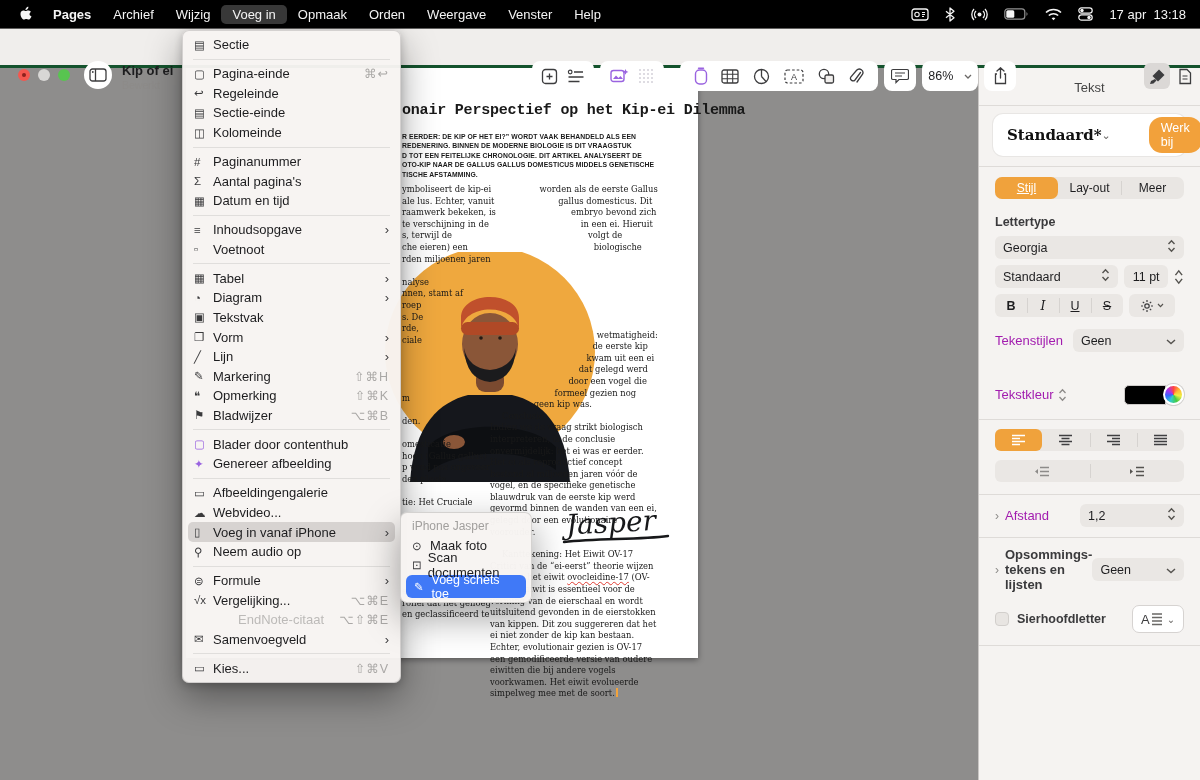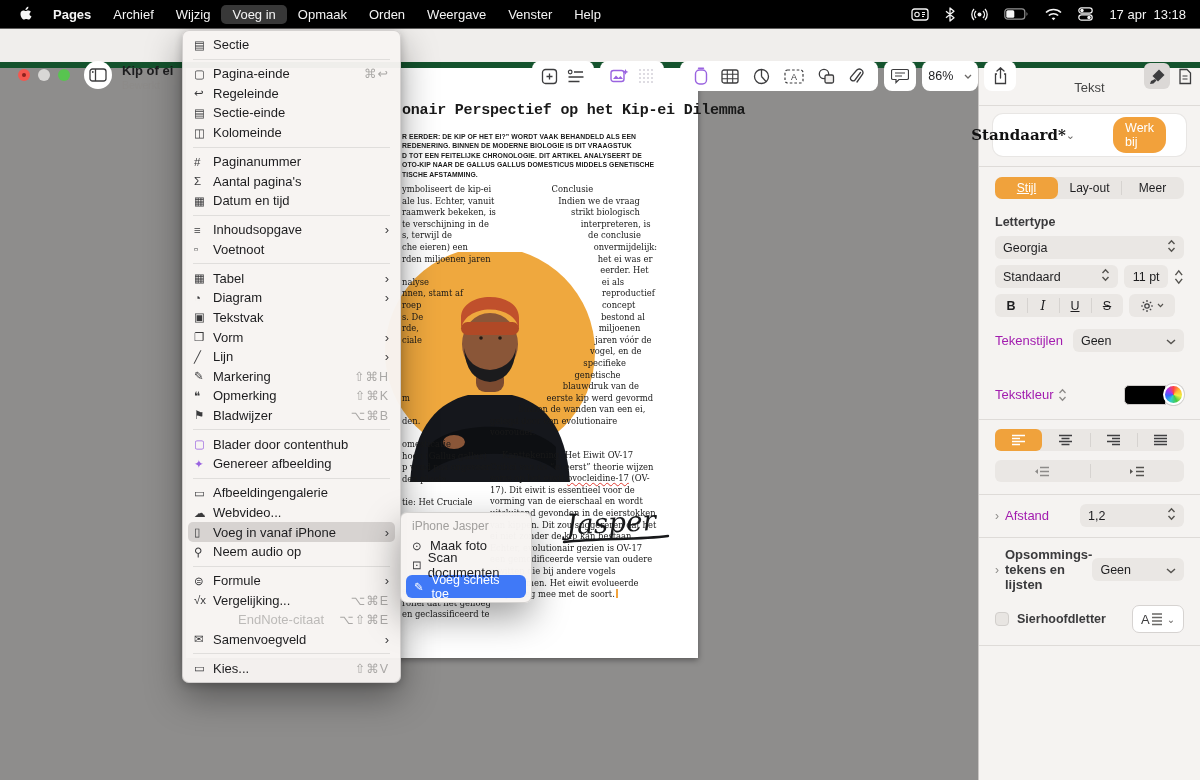--- a/index.html
+++ b/index.html
@@ -14,21 +14,21 @@
   .apple { width:30px; display:flex; justify-content:center; }
   .mb-item { padding:2px 11px; border-radius:5px; white-space:nowrap; }
   .mb-item.bold { font-weight:bold; }
   .mb-item.active { background:rgba(255,255,255,.22); }
   .mb-right { margin-left:auto; display:flex; align-items:center; gap:16px; padding-right:14px; }
   .mb-right svg { display:block; }
   .clock { font-size:13px; white-space:pre; }
 
   
   .toolbar { position:absolute; left:0; top:28px; width:1200px; height:40px; background:#f0eeec;
-             border-bottom:6px solid #14532d; z-index:10; }
+             border-bottom:3px solid #14532d; z-index:10; }
   .tl { position:absolute; top:41px; width:12px; height:12px; border-radius:50%; }
   .tl.red { left:18px; background:#f4574f; }
   .tl.red::after { content:""; position:absolute; left:4px; top:4px; width:4px; height:4px; border-radius:50%; background:#8c211c; }
   .tl.gray { left:38px; background:#d8d7d5; }
   .tl.green { left:58px; background:#58c450; }
   .round-btn { position:absolute; top:33px; width:28px; height:28px; border-radius:50%; background:#fff;
                display:flex; align-items:center; justify-content:center; }
   .doc-title { position:absolute; left:122px; top:35px; }
   .doc-title .t { font-size:13px; font-weight:bold; color:#1d1d1f; }
   .doc-title .s { font-size:10.5px; color:#8d8b89; margin-top:1px; }
@@ -90,21 +90,21 @@
   .smi .ic { width:18px; font-size:11.5px; color:#3a3a3c; }
   .smi.sel { background:#4079f7; color:#fff; }
   .smi.sel .ic { color:#fff; }
 
   
   .inspector { position:absolute; right:0; top:68px; width:222px; height:712px; background:#f5f3f1;
                border-left:1px solid #c9c6c4; font-size:13px; color:#2c2c2e; }
   .insp-title { text-align:center; padding-top:12px; font-size:13px; color:#444; }
   .hr { height:1px; background:#dedbd8; margin-top:10px; }
   .style-card { margin:8px 14px 0; height:42px; background:#fff; border-radius:10px;
-                box-shadow:0 0 0 1px rgba(0,0,0,.05); display:flex; align-items:center; padding:0 20px 0 14px;justify-content:flex-end; }
+                box-shadow:0 0 0 1px rgba(0,0,0,.05); display:flex; align-items:center; padding:0 20px 0 14px; }
   .style-name { font-family:"DejaVu Serif", serif; font-weight:bold; font-size:15px; color:#111; }
   .chev { color:#6a6866; font-size:11px; margin-left:auto; margin-right:10px; }
   .update-btn { background:#F2A13B; color:#fff; font-size:12.5px; padding:4px 12px; border-radius:13px;margin-left:28px; }
   .seg3 { margin:10px 16px 0; height:22px; background:#e9e6e3; border-radius:7px; display:flex; }
   .seg3 .sg { flex:1; display:flex; align-items:center; justify-content:center; font-size:12px; color:#1d1d1f;
               border-radius:7px; position:relative; }
   .seg3 .sg + .sg::before { content:""; position:absolute; left:0; top:4px; bottom:4px; width:1px; background:#d6d3d0; }
   .seg3 .sg.on { background:#F0A23C; color:#fff;text-decoration:underline; }
   .seg3 .sg.on::before, .seg3 .sg.on + .sg::before { display:none; }
   .lbl-row { margin:16px 16px 0; font-size:12.5px; font-weight:bold; color:#3a3a3c; }
@@ -359,20 +359,21 @@
         <div>omesticatie</div>
         <div>hoen (Gallus gallus)</div>
         <div>p vond pas ongeveer</div>
         <div>den plaats.</div>
         <div>&nbsp;</div>
         <div>tie: Het Cruciale</div>
       </div>
 
     <div class="rightcol">
       <div class="circle-spacer"></div>
+      <p>worden als de eerste Gallus gallus domesticus. Dit embryo bevond zich in een ei. Hieruit volgt de biologische wetmatigheid: de eerste kip kwam uit een ei dat gelegd werd door een vogel die formeel gezien nog geen kip was.</p>
       <p class="subhead">Conclusie</p>
       <p>Indien we de vraag strikt biologisch interpreteren, is de conclusie onvermijdelijk: het ei was er eerder. Het ei als reproductief concept bestond al miljoenen jaren vóór de vogel, en de specifieke genetische blauwdruk van de eerste kip werd gevormd binnen de wanden van een ei, gelegd door een evolutionaire voorouder.</p>
       <p class="subhead gap">Kanttekening: Het Eiwit OV-17</p>
       <p><span>Critici van de “ei-eerst” theorie wijzen soms op het eiwit </span><span class="misspell">ovocleidine-17</span><span> (OV-17). Dit eiwit is essentieel voor de vorming van de eierschaal en wordt uitsluitend gevonden in de eierstokken van kippen. Dit zou suggereren dat het ei niet zonder de kip kan bestaan. Echter, evolutionair gezien is OV-17 een gemodificeerde versie van oudere eiwitten die bij andere vogels voorkwamen. Het eiwit evolueerde simpelweg mee met de soort.</span><span class="caret"></span></p>
     </div>
 
     <svg class="signature" viewBox="0 0 116 52">
       <text x="8" y="32" font-family="DejaVu Serif, serif" font-style="italic" font-size="28" fill="#17181a" transform="rotate(-3 58 26)">Jasper</text>
       <path d="M6 42 C40 38 80 40 110 36" fill="none" stroke="#17181a" stroke-width="2.4" stroke-linecap="round"></path>
     </svg>

